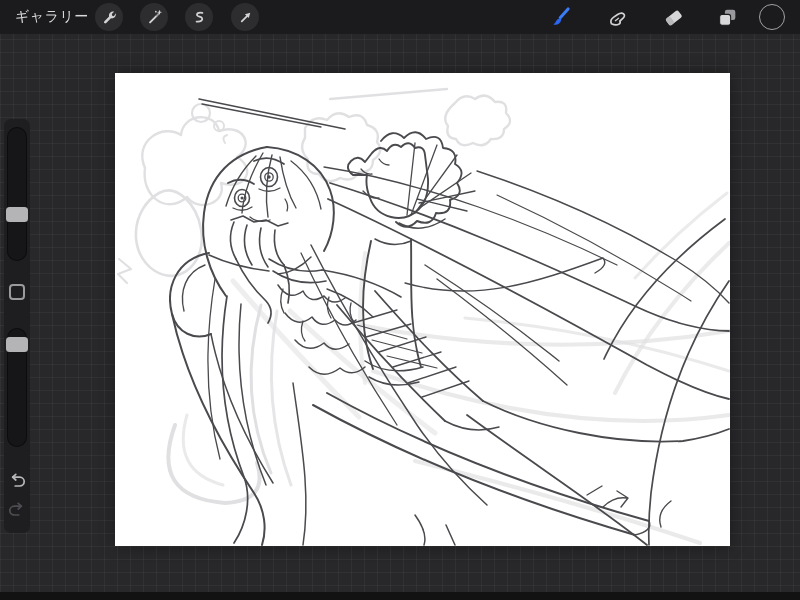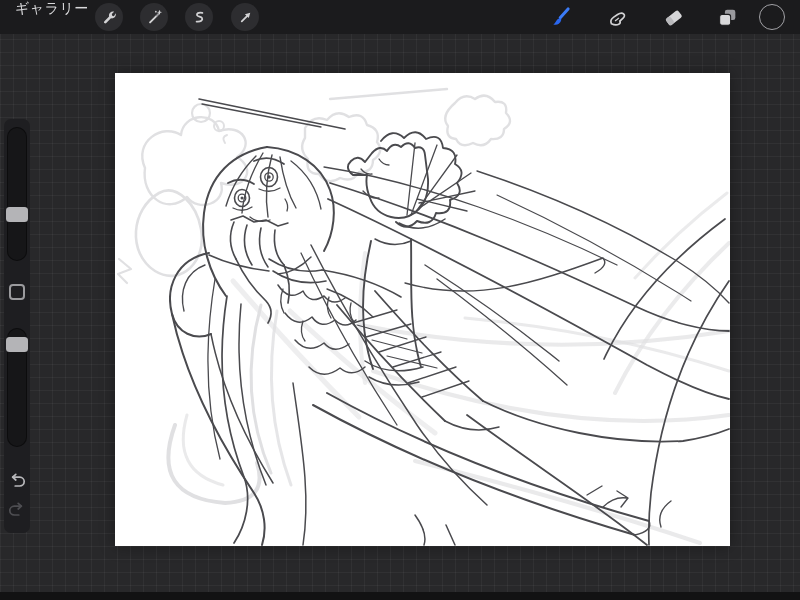--- a/index.html
+++ b/index.html
@@ -9,21 +9,21 @@
     background-color:#28282a;
     background-image:
       linear-gradient(rgba(255,255,255,0.045) 1px, transparent 1px),
       linear-gradient(90deg, rgba(255,255,255,0.045) 1px, transparent 1px);
     background-size:13px 13px;
     position:relative;
   }
   
   .topbar {
     position:absolute; left:0; top:0; width:800px; height:34px;
-    background:#1b1b1d; display:flex; 
+    background:#1b1b1d; display:flex; align-items:center;
     z-index:30;
   }
   .gallery-btn {
     color:#d9d9db; font-size:14px; letter-spacing:0.5px;
     margin-left:15px; cursor:default; white-space:nowrap;
   }
   .tool-circle {
     position:absolute; top:3px; width:28px; height:28px; border-radius:50%;
     background:#2d2d30; display:flex; align-items:center; justify-content:center;
   }

